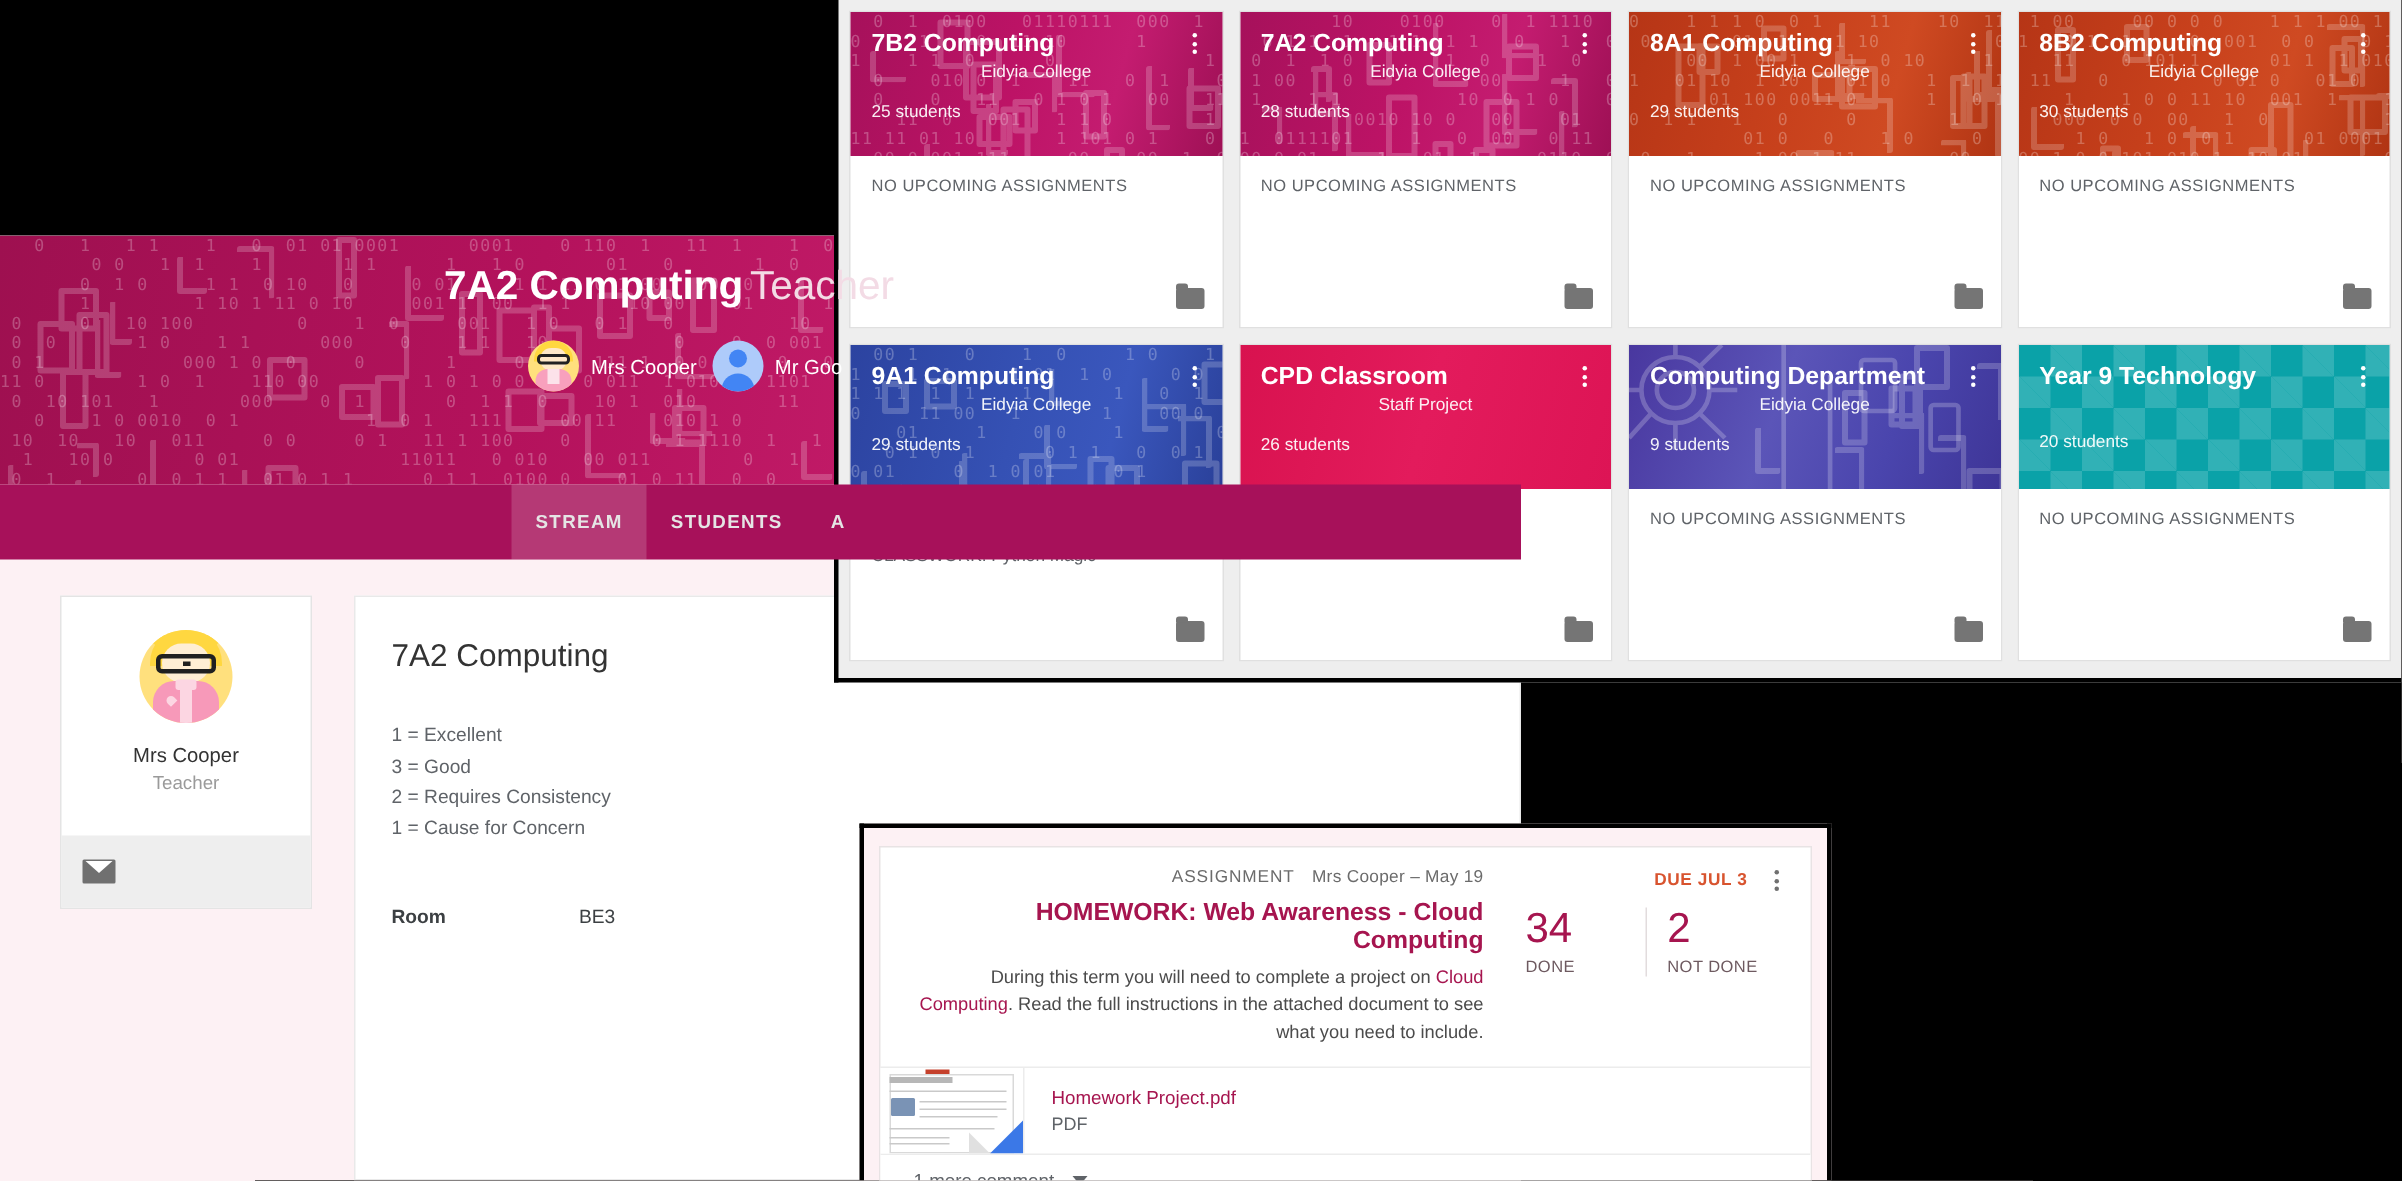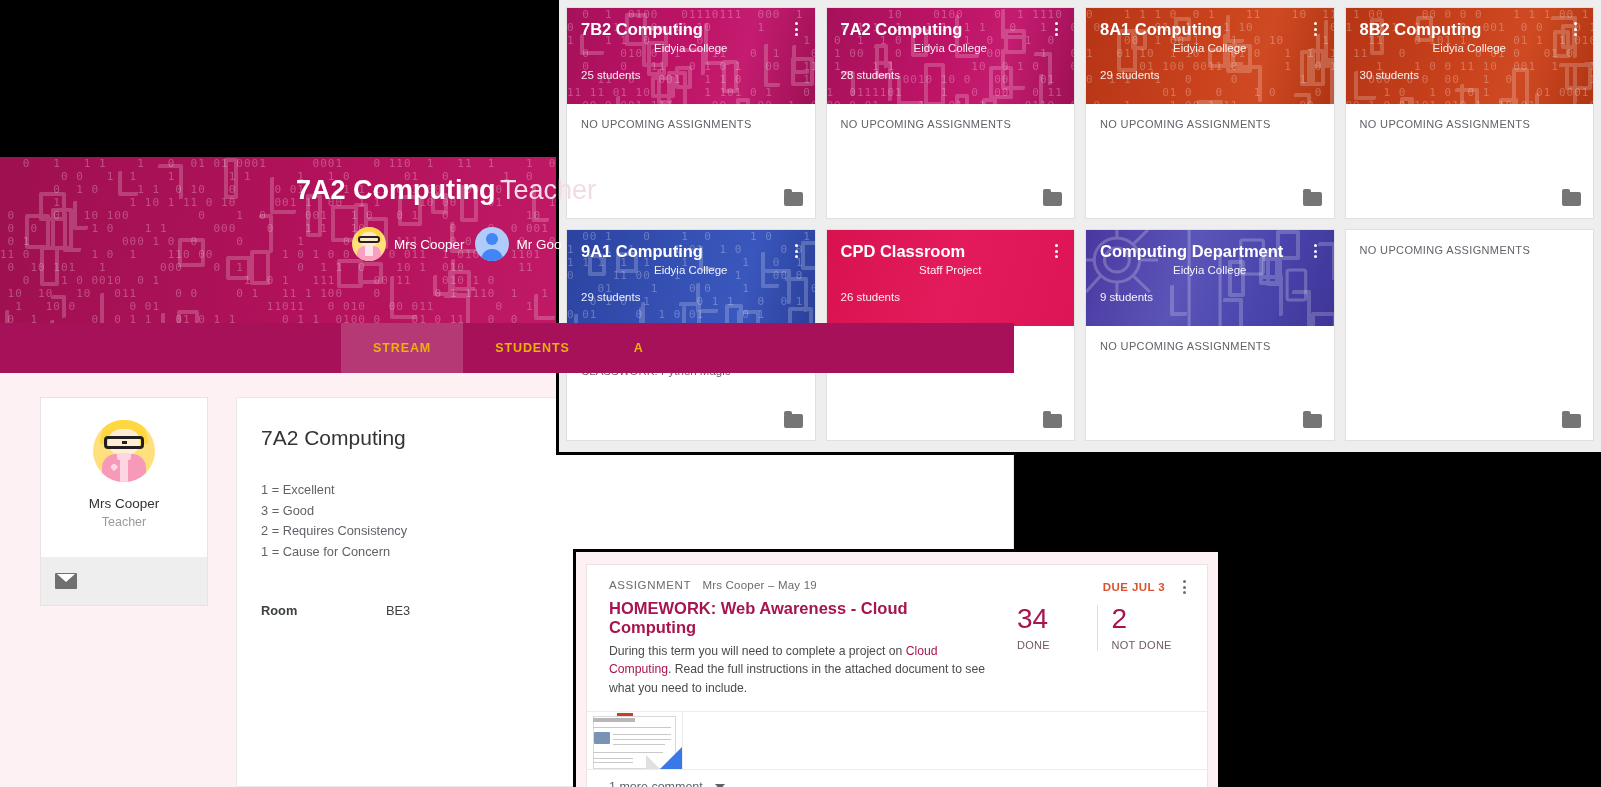--- a/index.html
+++ b/index.html
@@ -56,21 +56,21 @@
   .avatar-good .head { position: absolute; left: 11px; top: 6px; width: 12px; height: 12px; border-radius: 50%; background: #4285f4; }
   .avatar-good .torso { position: absolute; left: 6px; bottom: 0; width: 22px; height: 12px; border-radius: 11px 11px 0 0; background: #4285f4; }
 
   #class-tabs {
     position: relative; height: 50px; width: 100%;
     background: #a7115a; display: flex; align-items: stretch;
     padding-left: 341px; z-index: 5;
   }
   .ctab {
     display: flex; align-items: center; justify-content: center;
-    padding: 0 32px; color: #eab308; font-size: 12.5px;
+    padding: 0 16px; color: #e5e5e5; font-size: 12.5px;
     font-weight: bold; letter-spacing: .9px;
   }
   .ctab.active { background: rgba(255,255,255,.17); }
 
   #class-body { position: relative; height: 414px; padding: 24px 0 0 40px; display: flex; gap: 28px; }
   #teacher-card {
     width: 168px; background: #fff; border: 1px solid #e4e4e4;
     display: flex; flex-direction: column;
     height: 209px; flex: none;
   }
@@ -146,21 +146,21 @@
 
   
   #assign-window {
     position: absolute; left: 573px; top: 549px;
     width: 648px; height: 238px;
     background: #fdf1f4; border: 3px solid #000; border-bottom: none;
     overflow: hidden;
   }
   #assign-card { margin: 12px 10px 0 10px; background: #fff; border: 1px solid #e8e3e4; }
   .asg-top { padding: 14px 16px 14px 22px; display: flex; }
-  .asg-left { flex: 1; padding-right: 14px; }
+  .asg-left { flex: 1; padding-right: 14px; text-align: right; }
   .asg-meta { font-size: 11.5px; color: #6b6b6b; letter-spacing: .2px; }
   .asg-meta .lbl { letter-spacing: .6px; }
   .asg-meta .who { margin-left: 8px; }
   .asg-title { font-size: 16.5px; font-weight: bold; color: #a6154f; margin-top: 8px; }
   .asg-desc { font-size: 12.2px; color: #4b4b4b; line-height: 1.5; margin-top: 5px; }
   .asg-desc .hl { color: #a6154f; }
   .asg-right { width: 188px; position: relative; }
   .asg-due-row { display: flex; align-items: center; justify-content: flex-end; gap: 12px; }
   .asg-due { font-size: 11.5px; font-weight: bold; color: #d8542f; letter-spacing: .4px; }
   .kebab-dark { width: 14px; height: 16px; display: flex; flex-direction: column; justify-content: space-between; align-items: center; padding: 1px 0; }
@@ -627,20 +627,32 @@
               <i></i>
               <i></i>
             </div>
           </div>
           <div class="ccard-body">
             <div class="ccard-asg">NO UPCOMING ASSIGNMENTS</div>
             <div class="folder-icon"></div>
           </div>
         </div>
         <div class="ccard">
+          <div class="ccard-head th-teal">
+            <div class="pat-diamond"></div>
+            <div class="hd-txt">
+              <div class="ccard-title">Year 9 Technology</div>
+              <div class="ccard-students" style="margin-top: 28px;">20 students</div>
+            </div>
+            <div class="kebab">
+              <i></i>
+              <i></i>
+              <i></i>
+            </div>
+          </div>
           <div class="ccard-body">
             <div class="ccard-asg">NO UPCOMING ASSIGNMENTS</div>
             <div class="folder-icon"></div>
           </div>
         </div>
       </div>
   </div>
 
   <div id="assign-window">
     <div id="assign-card">
@@ -686,20 +698,24 @@
           <div class="pic"></div>
           <div class="ln" style="top:22px;left:26px;width:58px;"></div>
           <div class="ln" style="top:27px;left:26px;width:58px;"></div>
           <div class="ln" style="top:32px;left:26px;width:52px;"></div>
           <div class="ln" style="top:40px;width:70px;"></div>
           <div class="ln" style="top:46px;width:40px;"></div>
           <div class="ln" style="top:50px;width:40px;"></div>
           <div class="corner2"></div>
           <div class="corner"></div>
         </div>
+        <div class="attach-meta">
+          <div class="attach-name">Homework Project.pdf</div>
+          <div class="attach-type">PDF</div>
+        </div>
       </div>
 
       <div class="asg-comments">
         <span class="cmt-text">1 more comment</span>
         <span class="chev"></span>
       </div>
 
     </div>
   </div>
 

